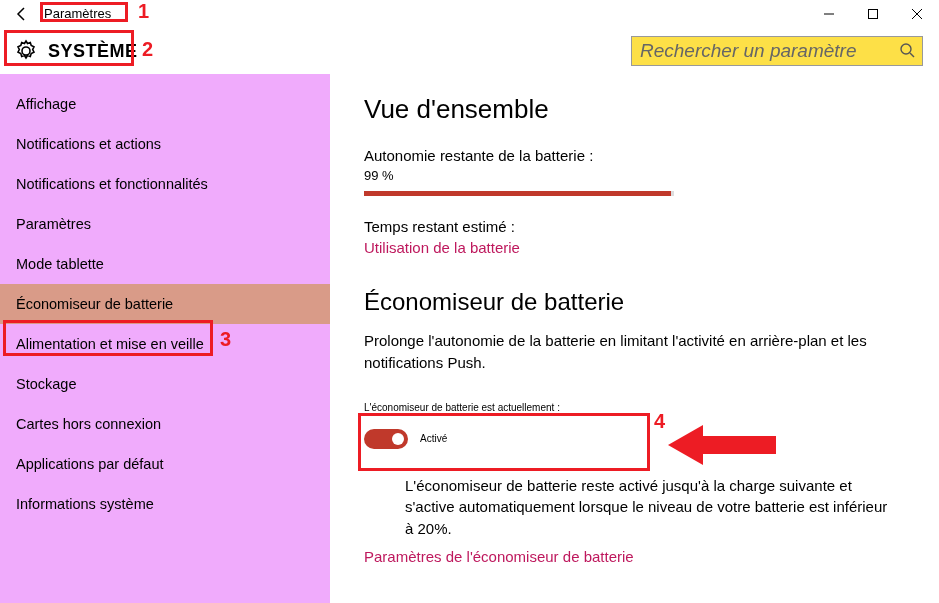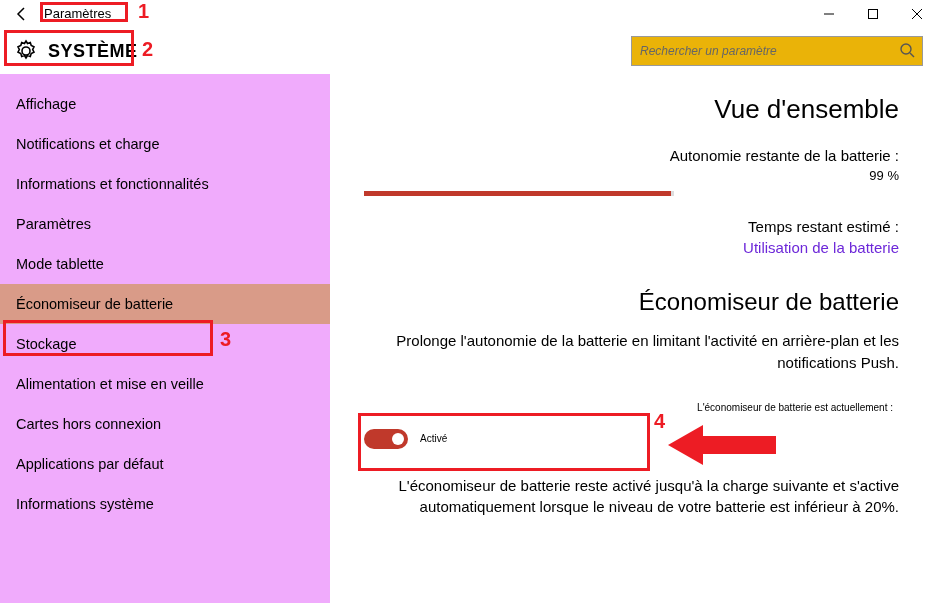--- a/index.html
+++ b/index.html
@@ -11,49 +11,49 @@
   .title-text { font-size: 13px; padding: 0 4px; height: 18px; line-height: 18px; }
   .win-controls { margin-left: auto; display:flex; }
   .win-btn { width:44px; height:28px; display:flex; align-items:center; justify-content:center; font-size:13px; font-family: "Segoe UI Symbol", sans-serif; }
 
   
   .header-row { height: 46px; display:flex; align-items:center; padding: 0 16px 0 8px; }
   .section-heading { display:flex; align-items:center; gap:10px; padding:4px 10px 4px 6px;}
   .gear-svg { width:24px; height:24px; }
   .section-title { font-weight:600; font-size:18px; letter-spacing:0.5px; }
   .search-wrap { margin-left:auto; position:relative; width:292px; }
-  .search-input { width:100%; height:30px; border:1px solid #999; padding: 0 30px 0 8px; font-size:12px; background:#eab308; }
+  .search-input { width:100%; height:30px; border:1px solid #999; padding: 0 30px 0 8px; font-size:19px; background:#fde047; }
   .search-input::placeholder{ color:#666; font-style: italic;}
   .search-icon { position:absolute; right:8px; top:6px; color:#555; }
 
   
   .main { display:flex; height: calc(603px - 28px - 46px); }
   .sidebar { width: 330px; background:#f0abfc; padding-top:10px; }
   .sidebar-item { padding: 12px 16px; font-size:14.5px; cursor:pointer; }
   .sidebar-item.selected { background:#d99b88; }
 
-  .content { flex:1; padding: 20px 40px 10px 34px; overflow:hidden;text-align:right; }
+  .content { flex:1; padding: 20px 40px 10px 34px; overflow:hidden; }
   h1.page-h { font-size:26px; font-weight:400; margin-bottom:22px; }
   .label { font-size:15px; margin-bottom:4px; }
   .val { font-size:13px; margin-bottom:8px; }
   .progress { width:310px; height:5px; background:#ddd; margin-bottom:22px; position:relative; }
   .progress-fill { height:100%; background:#c0392b; width:99%; }
-  .link { color:#6d28d9; font-size:15px; cursor:pointer; }
+  .link { color:#be185d; font-size:15px; cursor:pointer; }
   .spacer { height:32px; }
   h2.section-h { font-size:24px; font-weight:400; margin-bottom:14px; }
   .desc { font-size:15px; line-height:1.45; margin-bottom:22px; }
 
   .toggle-block { padding: 6px 6px 12px 0; }
   .toggle-label { font-size:10px; margin-bottom:16px; }
   .toggle-row { display:flex; align-items:center; gap:12px; }
   .toggle { width:44px; height:20px; border-radius:10px; background:#c0392b; position:relative; cursor:pointer; }
   .toggle-knob { width:12px; height:12px; border-radius:50%; background:#fff; position:absolute; top:4px; right:4px; }
   .toggle-state { font-size:10px; }
 
-  .desc2 { font-size:15px; line-height:1.45; margin-top:14px; margin-bottom:8px; }
+  .desc2 { font-size:15px; line-height:1.45; margin-top:14px; margin-bottom:8px;margin-left:41px; }
 
   
   .anno-box { position:absolute; border:3px solid #ed1c24; pointer-events:none; }
   .anno-num { position:absolute; color:#ed1c24; font-weight:700; font-size:20px; font-family: Arial, sans-serif; pointer-events:none; }
   .arrow { position:absolute; pointer-events:none; }
 </style>
 </head>
 <body>
 
 <div class="titlebar">
@@ -94,27 +94,27 @@
     <svg class="search-icon" width="16" height="16" viewBox="0 0 16 16">
         <circle cx="7" cy="7" r="5" stroke="#555" stroke-width="1.4" fill="none"></circle>
         <line x1="11" y1="11" x2="15" y2="15" stroke="#555" stroke-width="1.4"></line>
       </svg>
   </div>
 </div>
 
 <div class="main">
   <div class="sidebar" id="sidebar">
       <div class="sidebar-item">Affichage</div>
-      <div class="sidebar-item">Notifications et charge</div>
-      <div class="sidebar-item">Informations et fonctionnalités</div>
+      <div class="sidebar-item">Notifications et actions</div>
+      <div class="sidebar-item">Notifications et fonctionnalités</div>
       <div class="sidebar-item">Paramètres</div>
       <div class="sidebar-item">Mode tablette</div>
       <div class="sidebar-item selected">Économiseur de batterie</div>
+      <div class="sidebar-item">Alimentation et mise en veille</div>
       <div class="sidebar-item">Stockage</div>
-      <div class="sidebar-item">Alimentation et mise en veille</div>
       <div class="sidebar-item">Cartes hors connexion</div>
       <div class="sidebar-item">Applications par défaut</div>
       <div class="sidebar-item">Informations système</div>
     </div>
 
   <div class="content">
     <h1 class="page-h">Vue d'ensemble</h1>
     <div class="label">Autonomie restante de la batterie :</div>
     <div class="val">99 %</div>
     <div class="progress">
@@ -132,20 +132,21 @@
       <div class="toggle-label">L'économiseur de batterie est actuellement :</div>
       <div class="toggle-row">
         <div class="toggle">
           <div class="toggle-knob"></div>
         </div>
         <span class="toggle-state">Activé</span>
       </div>
     </div>
 
     <div class="desc2">L'économiseur de batterie reste activé jusqu'à la charge suivante et s'active automatiquement lorsque le niveau de votre batterie est inférieur à 20%.</div>
+    <div class="link">Paramètres de l'économiseur de batterie</div>
   </div>
 </div>
 
 <div class="anno-box" style="left:40px; top:2px; width:88px; height:20px;"></div>
 <span class="anno-num" style="left:138px; top:0px;">1</span>
 
 <div class="anno-box" style="left:4px; top:30px; width:130px; height:36px;"></div>
 <span class="anno-num" style="left:142px; top:38px;">2</span>
 
 <div class="anno-box" style="left:3px; top:320px; width:210px; height:36px;"></div>

